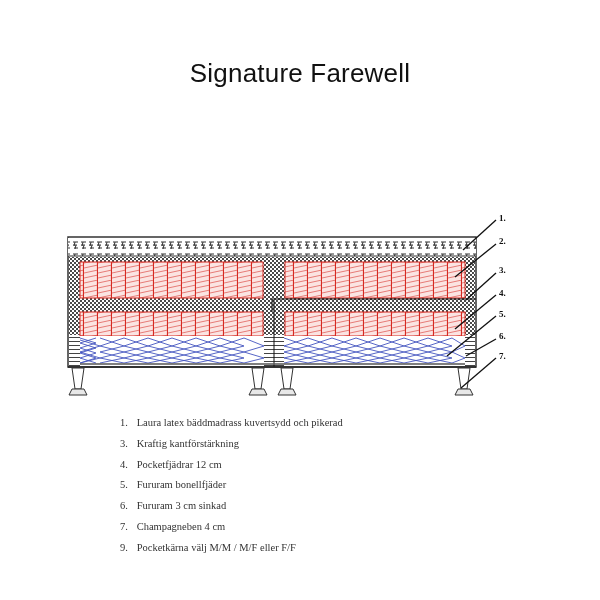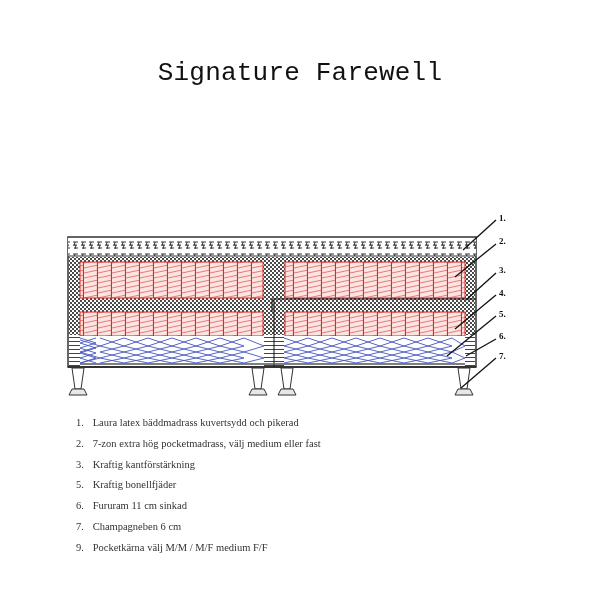--- a/index.html
+++ b/index.html
@@ -1,20 +1,20 @@
 <!DOCTYPE html>
 <html><head>
 <meta charset="utf-8">
 <style>
   html, body { margin:0; padding:0; background:#ffffff; }
   body { width:600px; height:600px; position:relative; overflow:hidden; font-family:"Liberation Serif", serif; color:#222; }
-  .title { position:absolute; left:0; width:600px; top:58px; text-align:center; font-family:Liberation Mono, monospace; font-size:26px; color:#111; letter-spacing:0.2px; }
+  .title { position:absolute; left:0; width:600px; top:58px; text-align:center; font-family:Liberation Sans, sans-serif; font-size:26px; color:#111; letter-spacing:0.2px; }
   svg.diagram { position:absolute; left:0; top:0; }
   .legend { position:absolute; left:76px; top:418px; margin:0; padding:0; list-style:none; }
-  .legend li { font-size:10.5px; line-height:10px; height:20.8px; color:#333; white-space:nowrap; }
+  .legend li { font-size:10.5px; line-height:10px; height:20.8px; color:#333; white-space:nowrap;margin-left:44px; }
   .legend .num { display:inline-block; width:14px; }
 </style>
 </head>
 <body>
 
 <div class="title">Signature Farewell</div>
 
 <svg class="diagram" width="600" height="600" viewBox="0 0 600 600" xmlns="http://www.w3.org/2000/svg">
   <defs>
     <pattern id="dots" width="4" height="4" patternUnits="userSpaceOnUse">
@@ -110,19 +110,19 @@
     <text x="499" y="273">3.</text>
     <text x="499" y="296">4.</text>
     <text x="499" y="317">5.</text>
     <text x="499" y="339">6.</text>
     <text x="499" y="359">7.</text>
   </g>
 </svg>
 
 <ul class="legend">
   <li><span class="num">1.</span> <span>Laura latex bäddmadrass kuvertsydd och pikerad</span></li>
-  <li><span class="num">2.</span> <span>7-zon extra hög pocketmadrass, välj medium eller fast</span></li>
   <li><span class="num">3.</span> <span>Kraftig kantförstärkning</span></li>
-  <li><span class="num">5.</span> <span>Kraftig bonellfjäder</span></li>
-  <li><span class="num">6.</span> <span>Fururam 11 cm sinkad</span></li>
-  <li><span class="num">7.</span> <span>Champagneben 6 cm</span></li>
-  <li><span class="num">9.</span> <span>Pocketkärna välj  M/M / M/F medium F/F</span></li>
+  <li><span class="num">4.</span> <span>Pocketfjädrar 12 cm</span></li>
+  <li><span class="num">5.</span> <span>Fururam bonellfjäder</span></li>
+  <li><span class="num">6.</span> <span>Fururam 3 cm sinkad</span></li>
+  <li><span class="num">7.</span> <span>Champagneben 4 cm</span></li>
+  <li><span class="num">9.</span> <span>Pocketkärna välj  M/M / M/F eller F/F</span></li>
 </ul>
 
 </body></html>

